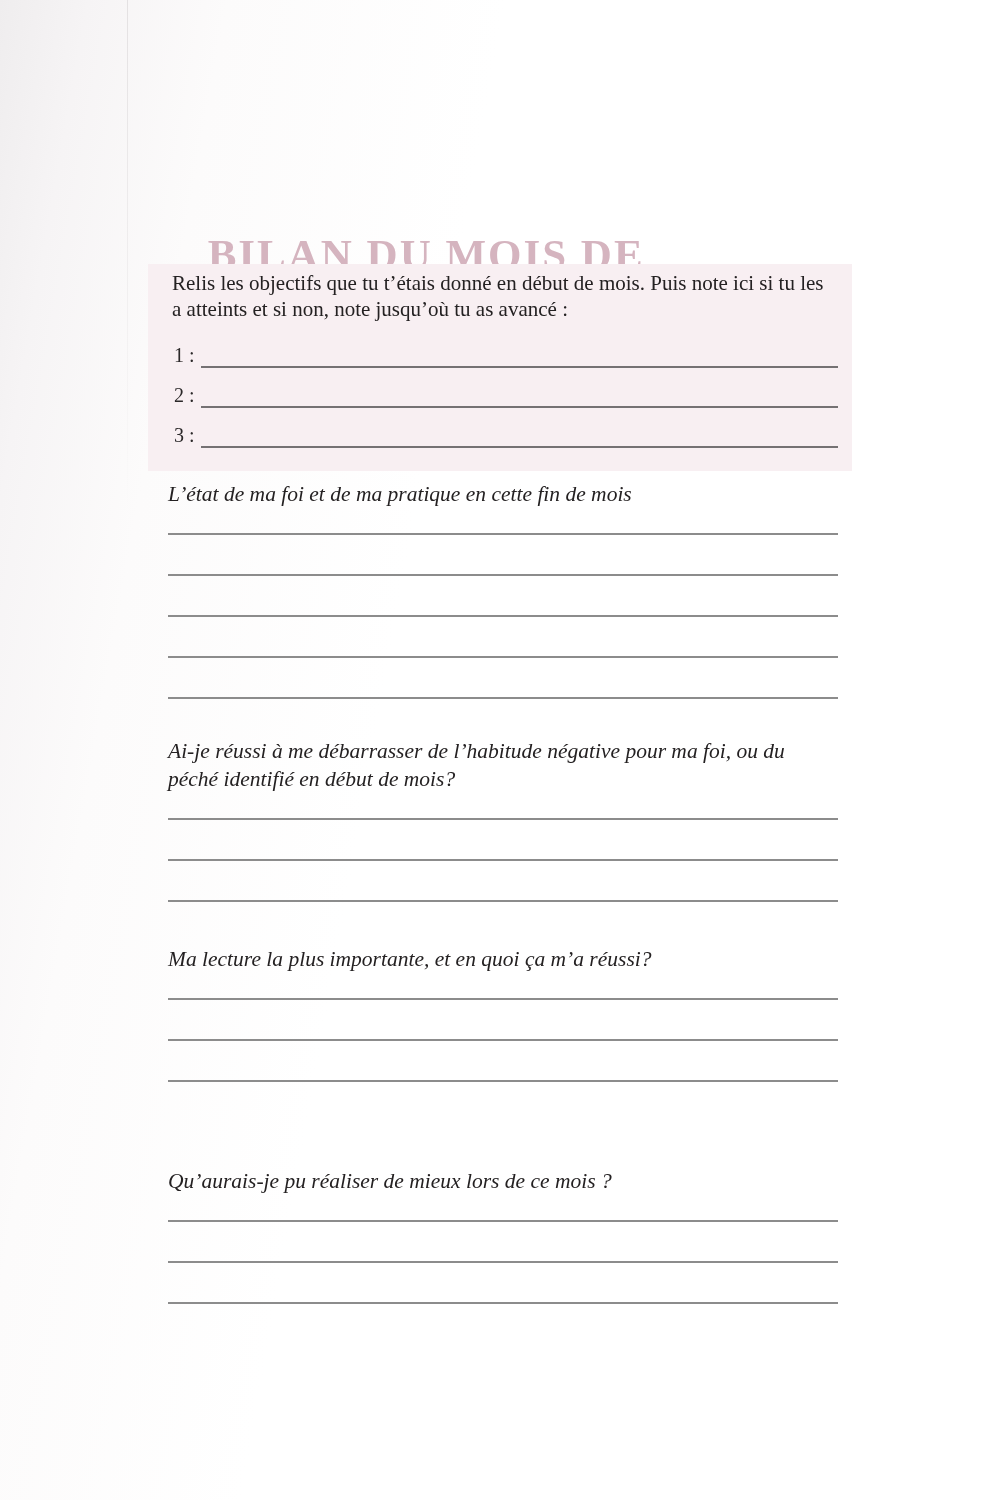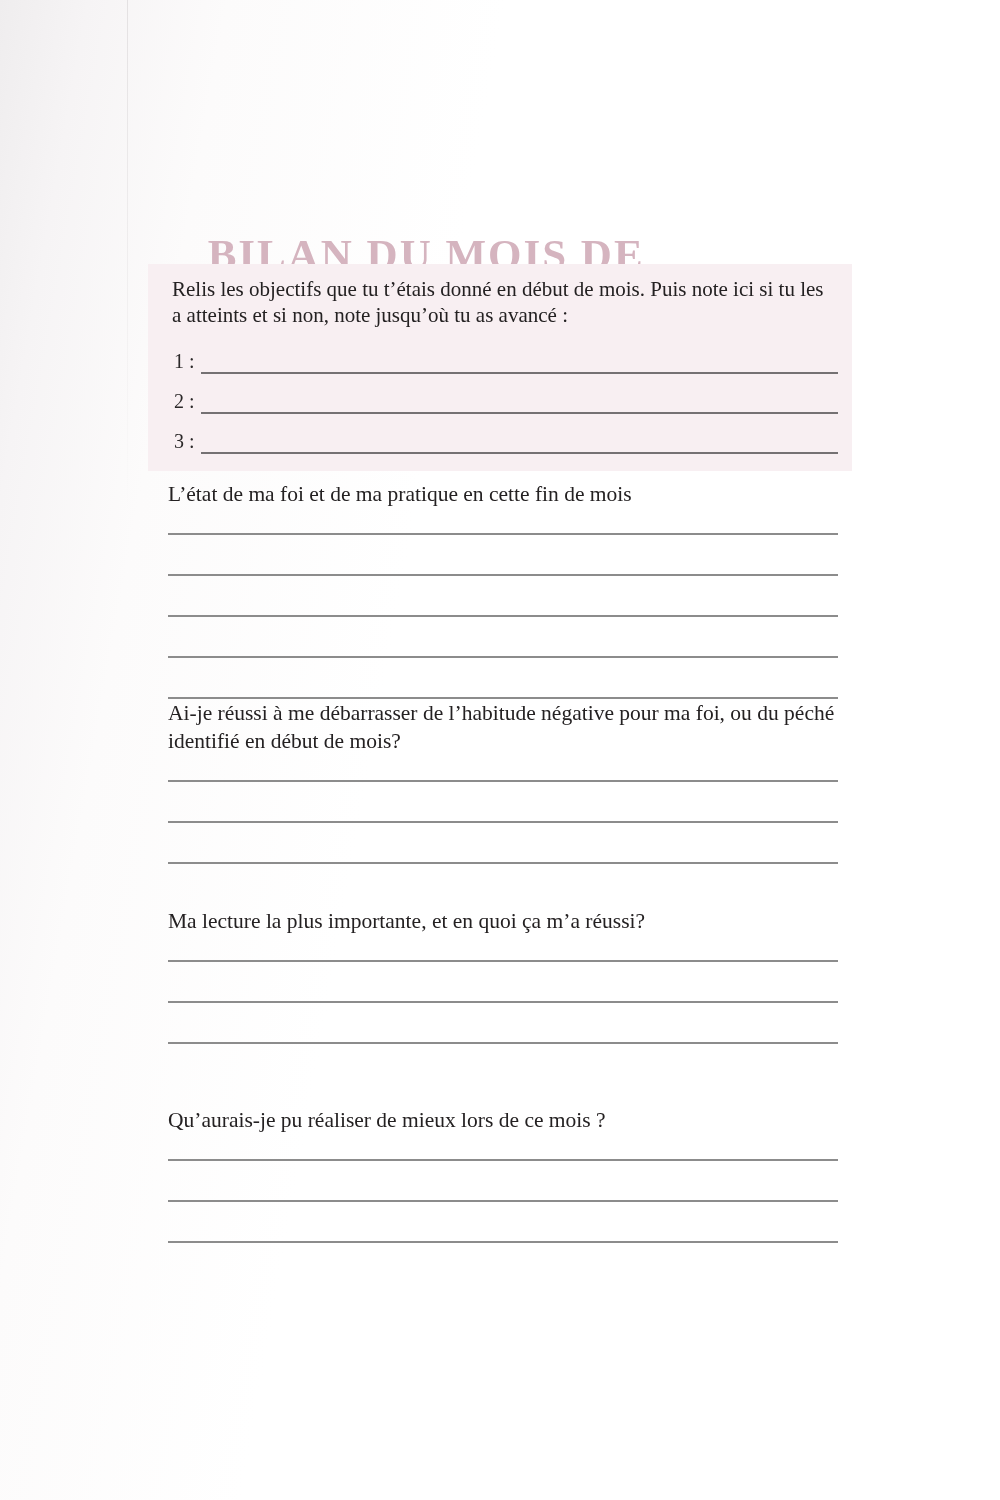--- a/index.html
+++ b/index.html
@@ -29,21 +29,21 @@
     margin-top:47px;
   }
   .title-blank{
     letter-spacing:1px;
     font-weight:bold;
   }
   .intro-box{
     position:absolute;left:148px;top:264px;width:704px;height:207px;
     box-sizing:border-box;
     background:var(--box-bg,#f8eff2);
-    padding:12px 14px 0 24px;
+    padding:6px 14px 0 24px;
   }
   .intro-text{
     font-size:21px;line-height:26px;
     width:662px;
     color:#242122;
   }
   .num-rows{margin-top:6px;}
   .num-row{
     display:flex;align-items:flex-end;height:40px;
   }
@@ -55,29 +55,30 @@
   .num-rule{
     flex:1;height:0;
     border-bottom:2px solid #757173;
   }
   #sections{
     position:absolute;left:168px;top:480px;width:670px;
   }
   .section .question{
     font-size:21.5px;line-height:28px;
     color:#242122;
+    font-style:italic;
   }
   .write-line{
     height:41px;box-sizing:border-box;
     border-bottom:2px solid #8c8c8c;
   }
   .lines .write-line:first-child{height:27px;}
-  .section:nth-child(2){}
+  .section:nth-child(2){margin-top:38px;}
   .section:nth-child(3){margin-top:43px;}
-  .section:nth-child(4){margin-top:62px;}
+  .section:nth-child(4){margin-top:85px;}
   .page-number{
     position:absolute;top:1298px;left:0;width:100%;
     text-align:center;font-size:22px;color:#2b2829;
   }
 </style>
 </head>
 <body>
 
 <div class="page">
   <div class="scan-edge"></div>

